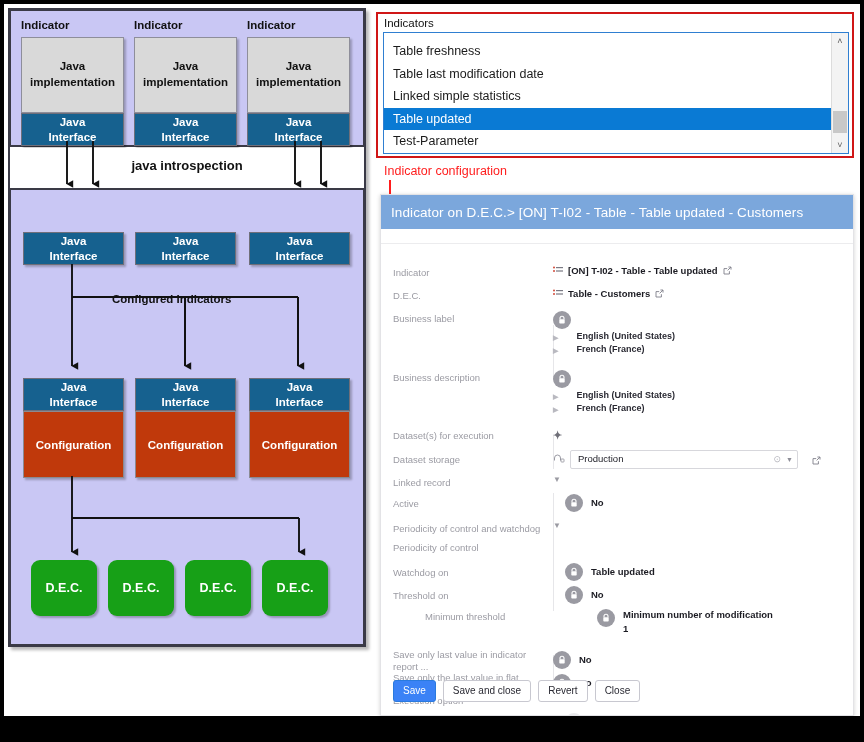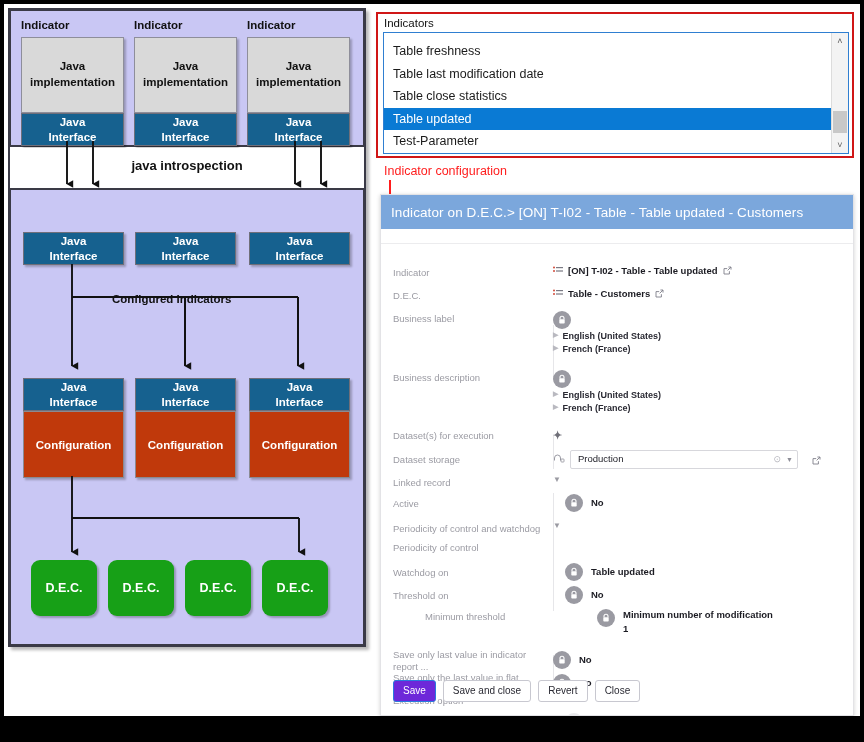--- a/index.html
+++ b/index.html
@@ -88,42 +88,42 @@
   .valcol{display:flex;flex-direction:column;gap:1px;}
 
   .listicon{display:inline-block;width:10px;height:9px;position:relative;top:1px;}
   .extlink{display:inline-block;width:9px;height:9px;position:relative;top:1px;}
 
   .lockbadge{width:18px;height:18px;border-radius:50%;background:#9a9aa2;
              display:inline-flex;align-items:center;justify-content:center;flex:0 0 18px;}
   .lockbadge svg{width:10px;height:10px;}
 
   .langline{font-size:9px;color:#2a2a33;font-weight:bold;display:flex;
-            align-items:flex-start;gap:4px;}
+            align-items:flex-end;gap:18px;}
   .tri{color:#b9b9c0;font-size:7px;}
 
   .plus{color:#6f6f78;font-size:11px;font-weight:bold;}
   .caret{color:#9b9ba3;font-size:8px;}
   .vrule{position:absolute;left:172px;width:1px;background:#e6e6e9;}
 
   .ddIcon{width:12px;flex:0 0 12px;color:#8e8e98;font-size:9px;}
   .ddField{flex:0 0 228px;height:19px;border:1px solid #d7d7dc;border-radius:2px;
            background:#fff;display:flex;align-items:center;padding:0 4px 0 7px;
            box-sizing:border-box;font-size:9.5px;color:#22222a;font-weight:normal;}
   .ddField .txt{flex:1;}
   .ddClear{color:#b5b5bd;font-size:9px;margin-right:5px;}
   .ddCaret{color:#8e8e98;font-size:7px;}
 
   .ghostRow{opacity:.22;}
 
   .btnbar{position:absolute;left:12px;bottom:13px;display:flex;gap:7px;align-items:center;}
   .btn{font-size:10px;padding:3px 9px;border:1px solid #c8c8d0;border-radius:3px;
        background:#ffffff;color:#2a2a33;cursor:pointer;line-height:1.4;
        font-family:"Liberation Sans", sans-serif;}
-  .btn.primary{background:#6d28d9;border-color:#2a7ade;color:#ffffff;}
+  .btn.primary{background:#3b82f6;border-color:#2a7ade;color:#ffffff;}
 </style>
 </head>
 <body>
 
 <div id="root">
 <div class="canvas">
 
   <div class="diagram">
 
     <div class="panel-lav topPanel">
@@ -203,21 +203,21 @@
 
     <div class="lbWrap">
       <div class="lbLabel">Indicators</div>
       <div class="annot annotPort">Indicator portfolio</div>
 
       <div class="listbox">
         <div class="lbItems">
           <div class="lbItemCut"></div>
           <div class="lbItem">Table freshness</div>
           <div class="lbItem">Table last modification date</div>
-          <div class="lbItem">Table close statistics</div>
+          <div class="lbItem">Linked simple statistics</div>
           <div class="lbItem sel">Table updated</div>
           <div class="lbItem">Test-Parameter</div>
         </div>
         <div class="sbar">
           <div class="sbBtn sbUp">˄</div>
           <div class="sbThumb"></div>
           <div class="sbBtn sbDown">˅</div>
         </div>
       </div>
     </div>

